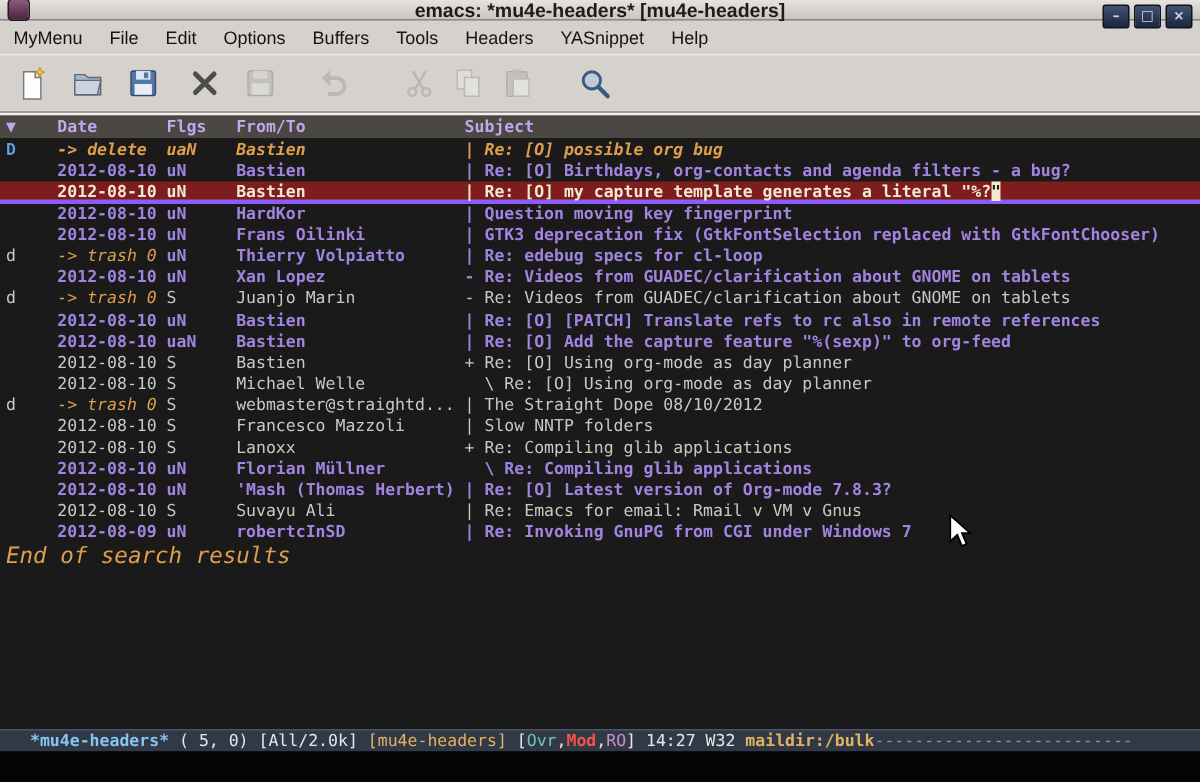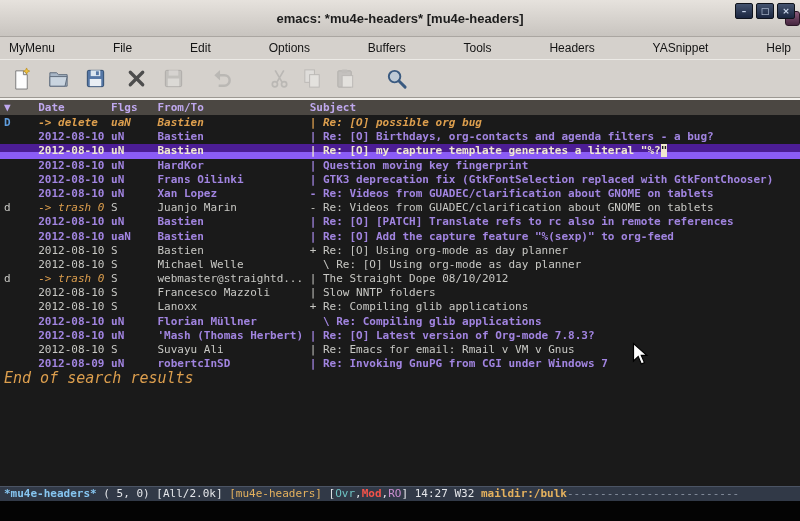--- a/index.html
+++ b/index.html
@@ -5,44 +5,44 @@
   * { box-sizing: border-box; }
   html,body { margin:0; padding:0; }
   body {
     width:800px; height:521px; overflow:hidden; position:relative;
     background:#000; font-family:"DejaVu Sans Mono",monospace;
   }
   .frame { width:800px; height:521px; display:flex; flex-direction:column; }
 
   
   .titlebar {
-    height:37px; position:relative; flex:0 0 auto;
+    height:14px; position:relative; flex:0 0 auto;
     background:linear-gradient(#e6e2dd,#c8c4bf);
     border-bottom:1px solid #aaa6a1;
-    display:flex; align-items:center;justify-content:flex-end;
+    display:flex; align-items:center;
   }
   .win-icon {
     width:15px; height:15px; margin-left:5px; border-radius:3px;
     background:linear-gradient(#8a5a7a,#45263f); border:1px solid #2a1626;
   }
   .win-title {
     position:absolute; left:0; right:0; text-align:center;
     font:bold 13px "Liberation Sans",sans-serif; color:#1c1c1c;
   }
   .win-buttons { position:absolute; right:5px; top:3px; display:flex; gap:3px; }
   .win-btn {
     width:18px; height:16px; padding:0; border-radius:2px;
     background:linear-gradient(#44536f,#1b2640); border:1px solid #0f131c;
     color:#ccd8ec; font:bold 9px "DejaVu Sans",sans-serif;
     display:flex; align-items:center; justify-content:center;
   }
 
   
   .menubar {
-    height:22px; flex:0 0 auto; background:#d5d1cc; display:flex; align-items:stretch;justify-content:space-between;
+    height:22px; flex:0 0 auto; background:#d5d1cc; display:flex; align-items:stretch;
   }
   .menu-item {
     padding:4px 9px 0 9px; font:12px "Liberation Sans",sans-serif; color:#141414;
   }
 
   
   .toolbar {
     height:39px; flex:0 0 auto; background:#d5d1cc;
     border-top:1px solid #eceae6; border-bottom:1px solid #9c9892;
     display:flex; align-items:center;
@@ -58,21 +58,21 @@
   .content {
     flex:1 1 auto; background:#1a1a1a; border-top:2px solid #f2f0ec;
     overflow:hidden; position:relative;
   }
   .header-line {
     height:15px; line-height:15px; background:#4b4742; padding-left:4px;
     font-size:11px; font-weight:bold; color:var(--header-fg); white-space:pre;
   }
   .rows { padding-top:1px; }
   .hrow { height:14.2px; line-height:14.2px; font-size:11px; padding-left:4px; white-space:pre; }
-  .hrow.current { border-bottom:7px solid #8b5cf6; background:#4c1d95; }
+  .hrow.current { border-bottom:3px solid #8b5cf6; background:#7f1d1d; }
   .c-mark  { display:inline-block; width:2ch; }
   .c-date  { display:inline-block; width:11ch;margin-left:21px; }
   .c-flags { display:inline-block; width:7ch; }
   .c-from  { display:inline-block; width:23ch; }
 
   .f-unread   { color:var(--unread); font-weight:bold; }
   .f-read     { color:var(--read); }
   .f-deleted  { color:var(--deleted); font-weight:bold; font-style:italic; }
   .f-current  { color:var(--current); font-weight:bold; }
   .f-markdate { color:var(--deleted); font-style:italic; }
@@ -81,21 +81,21 @@
   .cursor { background:var(--current); color:#1b1b1b; }
 
   .end-marker {
     height:14.2px; line-height:14.2px; font-size:15px; padding-left:4px;
     color:var(--deleted); font-style:italic; white-space:pre;
   }
 
   
   .modeline {
     height:15px; line-height:14px; flex:0 0 auto; background:#313947;
-    border-top:1px solid #4b5464; padding-left:4px;
+    border-top:1px solid #4b5464; padding-left:20px;
     font-size:11px; white-space:pre; overflow:hidden;
   }
   .ml-plain   { color:#e4e6ea; }
   .ml-buffer  { color:#86c5f0; font-weight:bold; }
   .ml-mode    { color:#e4b15e; }
   .ml-ovr     { color:#6fc3c3; }
   .ml-mod     { color:#f5534a; font-weight:bold; }
   .ml-ro      { color:#cc8fd0; }
   .ml-maildir { color:#e4b15e; font-weight:bold; }
   .ml-dashes  { color:#8a93a2; }
@@ -222,20 +222,21 @@
     </div>
 
   <div class="content">
     <div class="header-line"><span class="c-mark">▼</span><span class="c-date">Date</span><span class="c-flags">Flgs</span><span class="c-from">From/To</span><span>Subject</span></div>
     <div class="rows">
         <div class="hrow"><span class="c-mark mk-D">D</span><span class="c-date f-deleted">-&gt; delete</span><span class="c-flags f-deleted">uaN</span><span class="c-from f-deleted">Bastien</span><span class="f-deleted">| Re: [O] possible org bug</span></div>
         <div class="hrow"><span class="c-mark f-unread"></span><span class="c-date f-unread">2012-08-10</span><span class="c-flags f-unread">uN</span><span class="c-from f-unread">Bastien</span><span class="f-unread">| Re: [O] Birthdays, org-contacts and agenda filters - a bug?</span></div>
         <div class="hrow current"><span class="c-mark f-current"></span><span class="c-date f-current">2012-08-10</span><span class="c-flags f-current">uN</span><span class="c-from f-current">Bastien</span><span class="f-current">| Re: [O] my capture template generates a literal "%?<span class="cursor">"</span></span></div>
         <div class="hrow"><span class="c-mark f-unread"></span><span class="c-date f-unread">2012-08-10</span><span class="c-flags f-unread">uN</span><span class="c-from f-unread">HardKor</span><span class="f-unread">| Question moving key fingerprint</span></div>
         <div class="hrow"><span class="c-mark f-unread"></span><span class="c-date f-unread">2012-08-10</span><span class="c-flags f-unread">uN</span><span class="c-from f-unread">Frans Oilinki</span><span class="f-unread">| GTK3 deprecation fix (GtkFontSelection replaced with GtkFontChooser)</span></div>
+        <div class="hrow"><span class="c-mark mk-d">d</span><span class="c-date f-markdate">-&gt; trash 0</span><span class="c-flags f-unread">uN</span><span class="c-from f-unread">Thierry Volpiatto</span><span class="f-unread">| Re: edebug specs for cl-loop</span></div>
         <div class="hrow"><span class="c-mark f-unread"></span><span class="c-date f-unread">2012-08-10</span><span class="c-flags f-unread">uN</span><span class="c-from f-unread">Xan Lopez</span><span class="f-unread">- Re: Videos from GUADEC/clarification about GNOME on tablets</span></div>
         <div class="hrow"><span class="c-mark mk-d">d</span><span class="c-date f-markdate">-&gt; trash 0</span><span class="c-flags f-read">S</span><span class="c-from f-read">Juanjo Marin</span><span class="f-read">- Re: Videos from GUADEC/clarification about GNOME on tablets</span></div>
         <div class="hrow"><span class="c-mark f-unread"></span><span class="c-date f-unread">2012-08-10</span><span class="c-flags f-unread">uN</span><span class="c-from f-unread">Bastien</span><span class="f-unread">| Re: [O] [PATCH] Translate refs to rc also in remote references</span></div>
         <div class="hrow"><span class="c-mark f-unread"></span><span class="c-date f-unread">2012-08-10</span><span class="c-flags f-unread">uaN</span><span class="c-from f-unread">Bastien</span><span class="f-unread">| Re: [O] Add the capture feature "%(sexp)" to org-feed</span></div>
         <div class="hrow"><span class="c-mark f-read"></span><span class="c-date f-read">2012-08-10</span><span class="c-flags f-read">S</span><span class="c-from f-read">Bastien</span><span class="f-read">+ Re: [O] Using org-mode as day planner</span></div>
         <div class="hrow"><span class="c-mark f-read"></span><span class="c-date f-read">2012-08-10</span><span class="c-flags f-read">S</span><span class="c-from f-read">Michael Welle</span><span class="f-read">  \ Re: [O] Using org-mode as day planner</span></div>
         <div class="hrow"><span class="c-mark mk-d">d</span><span class="c-date f-markdate">-&gt; trash 0</span><span class="c-flags f-read">S</span><span class="c-from f-read">webmaster@straightd...</span><span class="f-read">| The Straight Dope 08/10/2012</span></div>
         <div class="hrow"><span class="c-mark f-read"></span><span class="c-date f-read">2012-08-10</span><span class="c-flags f-read">S</span><span class="c-from f-read">Francesco Mazzoli</span><span class="f-read">| Slow NNTP folders</span></div>
         <div class="hrow"><span class="c-mark f-read"></span><span class="c-date f-read">2012-08-10</span><span class="c-flags f-read">S</span><span class="c-from f-read">Lanoxx</span><span class="f-read">+ Re: Compiling glib applications</span></div>
         <div class="hrow"><span class="c-mark f-unread"></span><span class="c-date f-unread">2012-08-10</span><span class="c-flags f-unread">uN</span><span class="c-from f-unread">Florian Müllner</span><span class="f-unread">  \ Re: Compiling glib applications</span></div>

